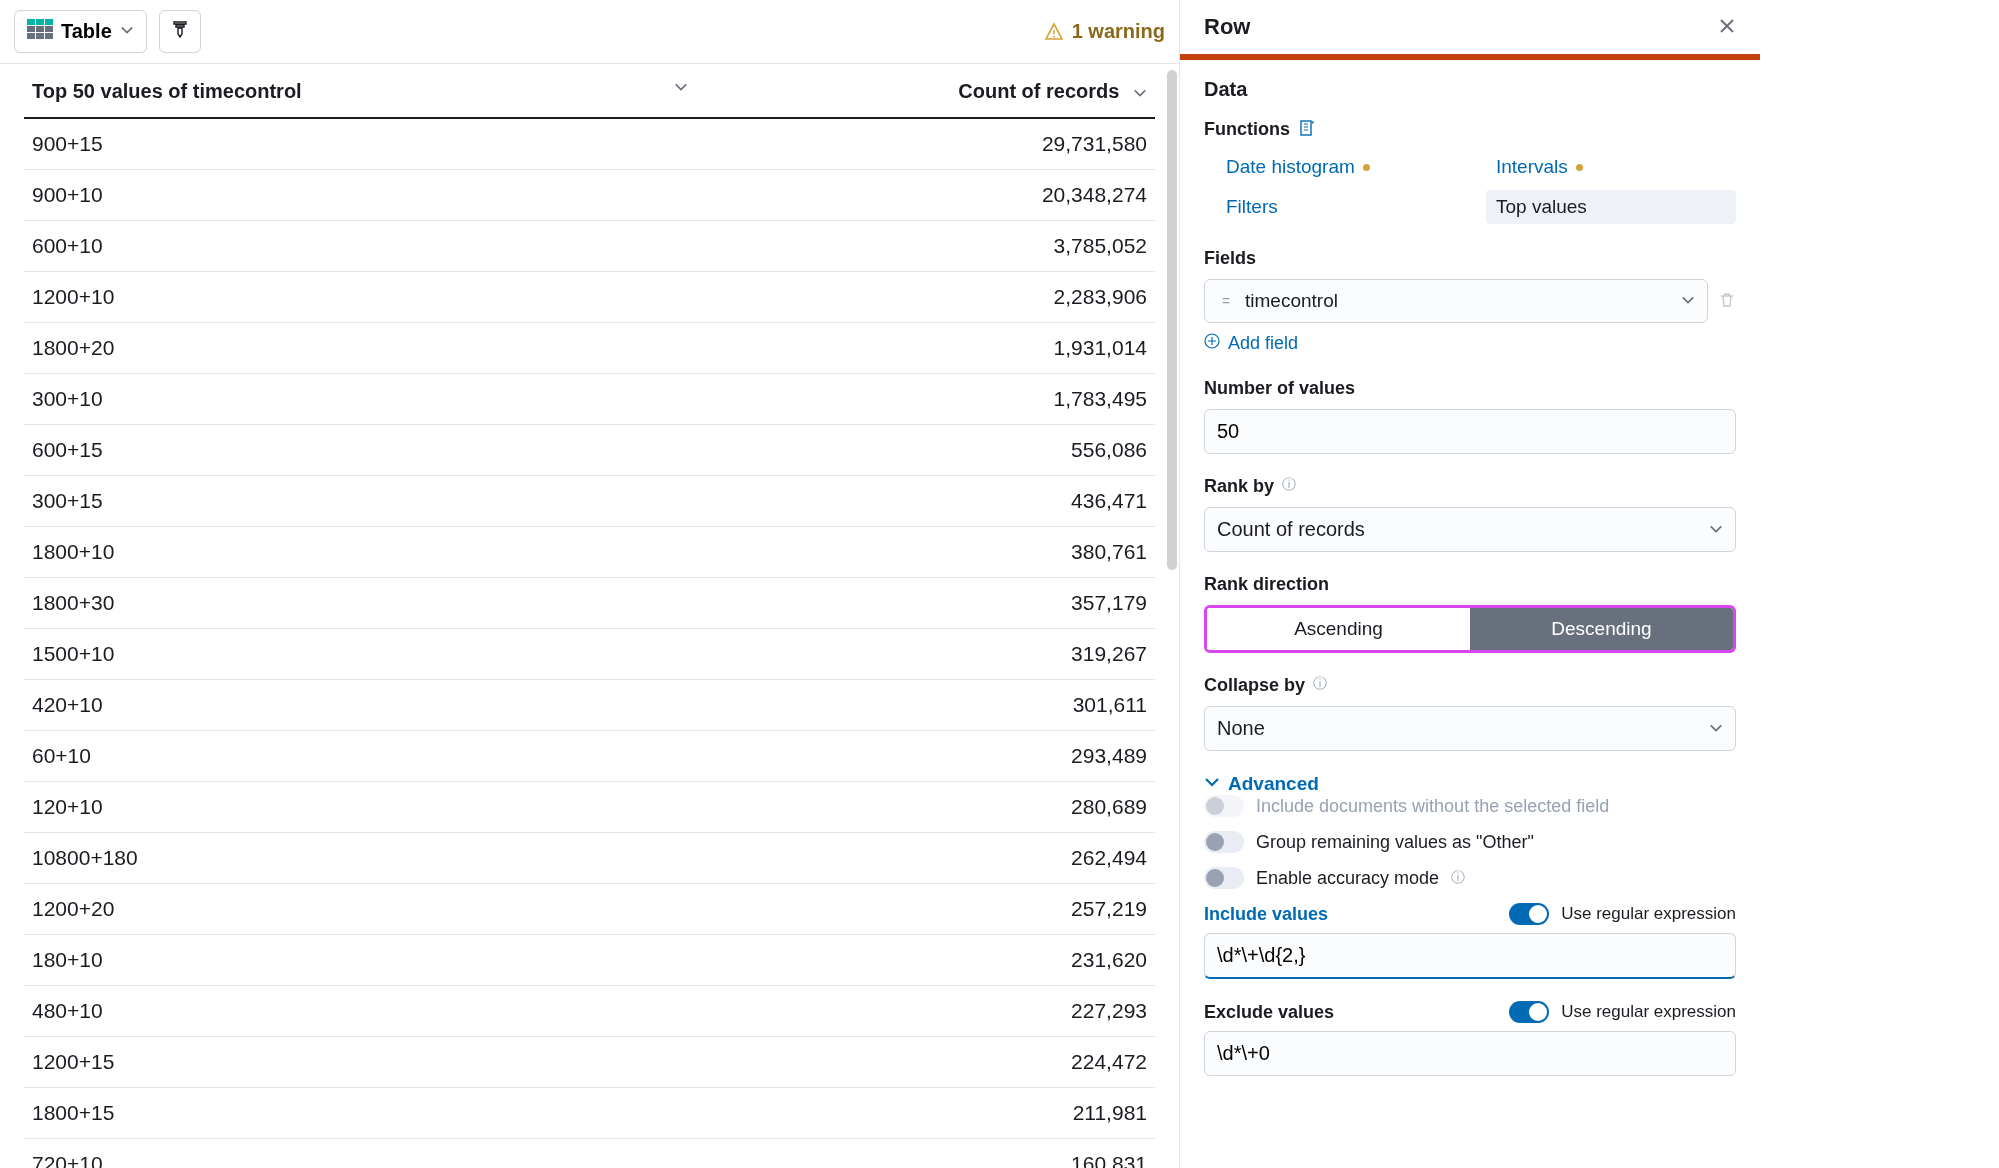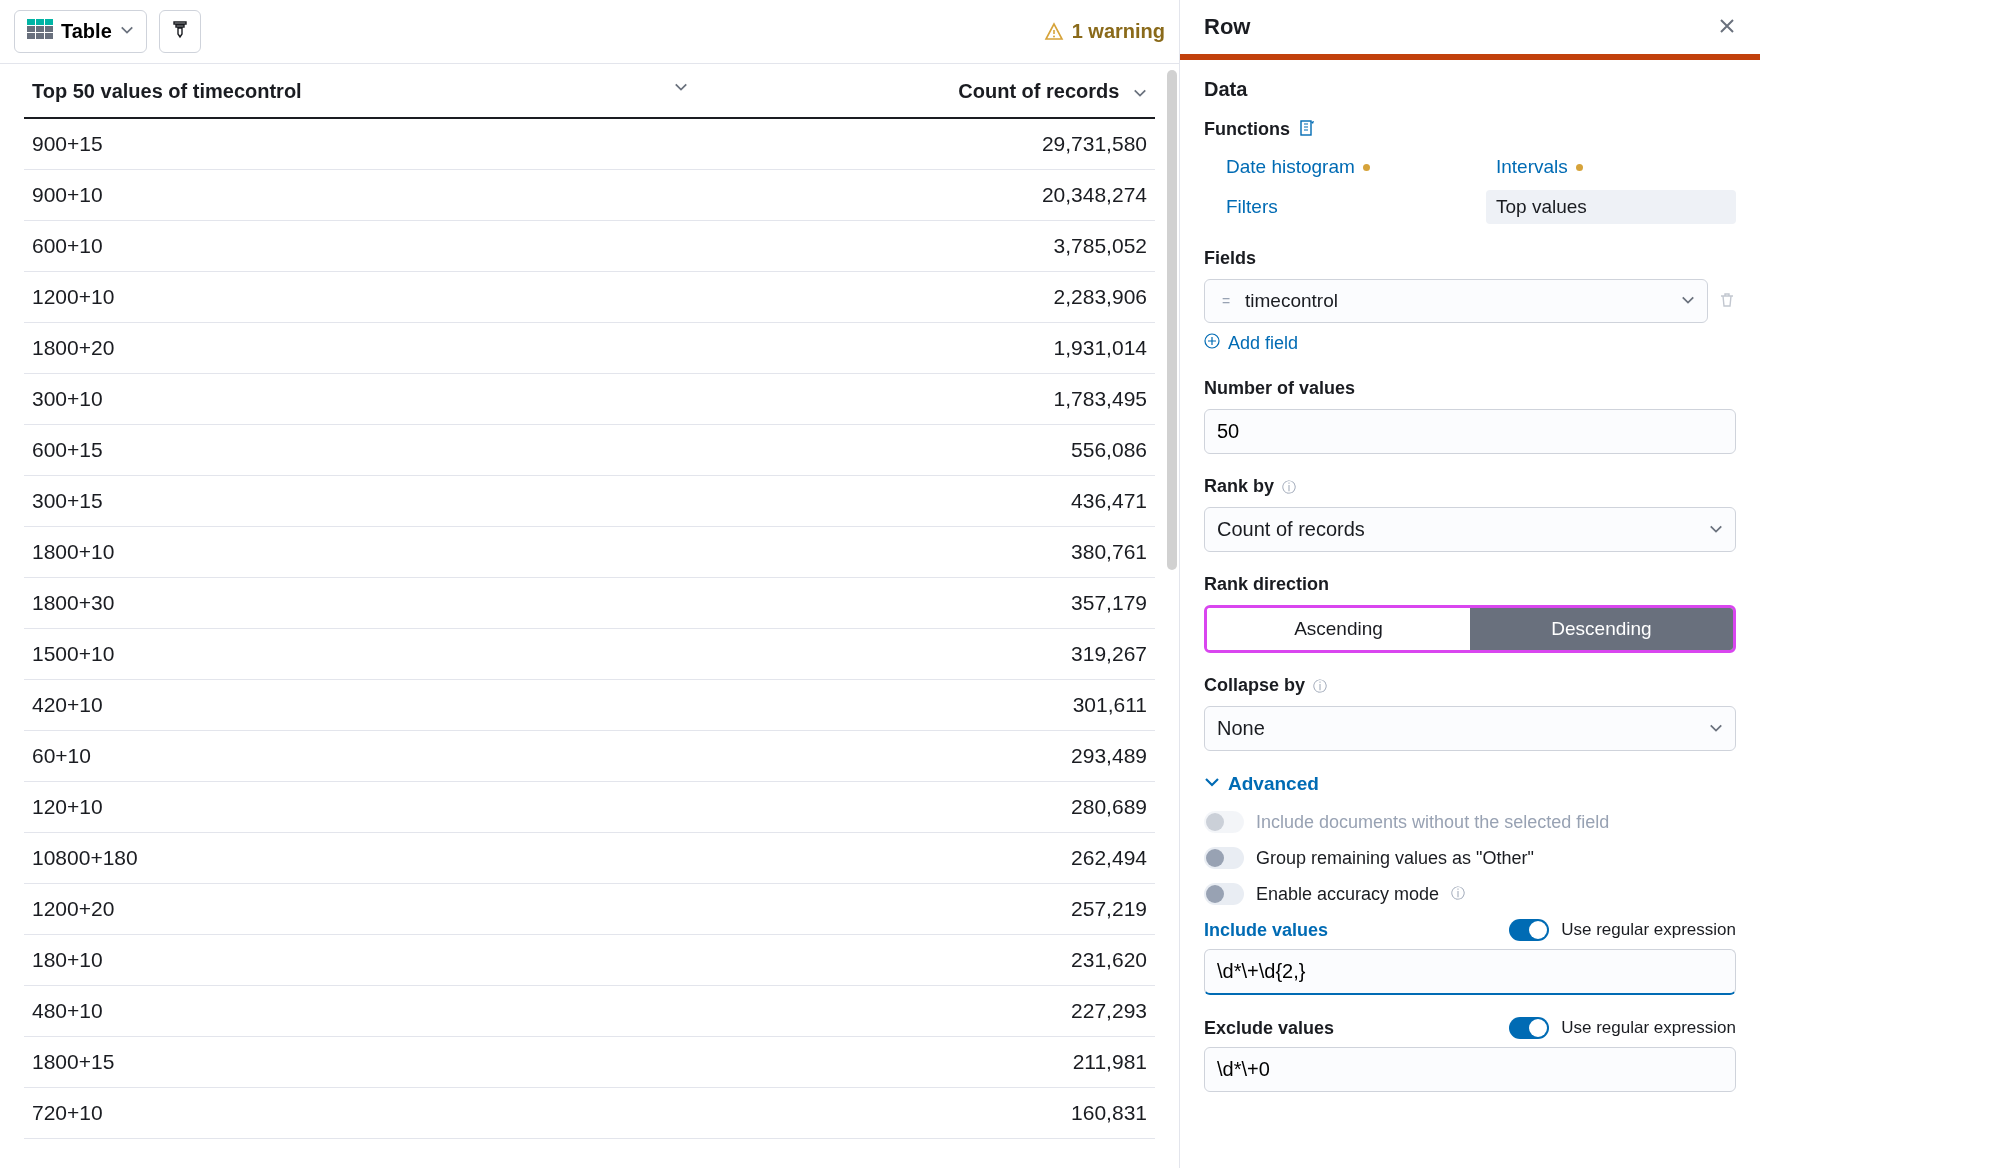--- a/index.html
+++ b/index.html
@@ -21,21 +21,21 @@
   thead th.left .col-chev { float: right; margin-right: 40px; }
   tbody td { font-size: 21px; padding: 13px 8px; border-bottom: 1px solid #e3e5ec; }
   tbody td.right { text-align: right; }
 
   .sidebar { width: 580px; display: flex; flex-direction: column; overflow: auto; }
   .side-header { display: flex; align-items: center; padding: 14px 24px; border-bottom: 6px solid #c2410c; }
   .side-title { font-size: 22px; font-weight: 700; flex: 1; }
   .close { cursor: pointer; color: #6a717d; }
   .side-body { padding: 18px 24px 40px; }
   .section-title { font-size: 20px; font-weight: 700; margin-bottom: 18px; }
-  .label-row { display: flex; align-items: flex-end; gap: 8px; margin-bottom: 10px; }
+  .label-row { display: flex; align-items: flex-start; gap: 8px; margin-bottom: 10px; }
   .func-label { font-size: 18px; font-weight: 700; color: #1a1c21; }
   .func-icon { color: #006bb4; }
   .func-grid { display: grid; grid-template-columns: 1fr 1fr; gap: 6px 20px; padding-left: 12px; margin-bottom: 24px; }
   .func-item { display: flex; align-items: center; gap: 8px; padding: 6px 10px; border-radius: 4px; font-size: 19px; color: #006bb4; cursor: pointer; }
   .func-item.active { background: #eef1f6; color: #1a1c21; font-weight: 400; }
   .dot { width: 7px; height: 7px; border-radius: 50%; background: #d6a33a; display: inline-block; }
   .field-label { font-size: 18px; font-weight: 700; margin-bottom: 10px; }
   .field-row { display: flex; align-items: center; gap: 10px; margin-bottom: 10px; }
   .field-select { flex: 1; display: flex; align-items: center; gap: 10px; border: 1px solid #cfd3db; background: #fbfcfe; border-radius: 6px; padding: 10px 12px; font-size: 19px; cursor: pointer; }
   .field-select .chev { margin-left: auto; color: #6a717d; }
@@ -43,21 +43,21 @@
   .trash { color: #c2c7d0; cursor: pointer; }
   .add-field { display: flex; align-items: center; gap: 8px; color: #006bb4; font-size: 18px; cursor: pointer; margin-bottom: 24px; }
   .input { width: 100%; border: 1px solid #cfd3db; background: #fbfcfe; border-radius: 6px; padding: 10px 12px; font-size: 20px; }
   .select { width: 100%; display: flex; align-items: center; border: 1px solid #cfd3db; background: #fbfcfe; border-radius: 6px; padding: 10px 12px; font-size: 20px; cursor: pointer; }
   .select .chev { margin-left: auto; color: #6a717d; }
   .group { margin-bottom: 22px; }
   .helpq { color: #98a2b3; font-size: 14px; }
   .seg { display: flex; border: 3px solid #d946ef; border-radius: 6px; overflow: hidden; }
   .seg-btn { flex: 1; text-align: center; padding: 10px 0; font-size: 19px; background: #fff; cursor: pointer; }
   .seg-btn.active { background: #69707d; color: #fff; }
-  .adv { display: flex; align-items: center; gap: 8px; color: #006bb4; font-size: 19px; font-weight: 700; cursor: pointer; margin-bottom: 16px; }
+  .adv { display: flex; align-items: center; gap: 8px; color: #006bb4; font-size: 19px; font-weight: 700; cursor: pointer; }
   .adv .chev { transform: rotate(0deg); }
   .toggle-row { display: flex; align-items: center; gap: 12px; font-size: 18px; color: #1a1c21; margin-bottom: 14px; }
   .toggle-row.disabled { color: #98a2b3; }
   .switch { width: 40px; height: 22px; border-radius: 11px; background: #e9edf3; position: relative; cursor: pointer; flex-shrink: 0; }
   .switch::after { content: ""; position: absolute; width: 18px; height: 18px; border-radius: 50%; background: #98a2b3; top: 2px; left: 2px; transition: .15s; }
   .switch.on { background: #006bb4; }
   .switch.on::after { background: #fff; left: 20px; }
   .switch.disabled { opacity: .5; cursor: not-allowed; }
   .val-header { display: flex; align-items: center; gap: 12px; margin-bottom: 8px; }
   .val-title { font-size: 18px; font-weight: 700; flex: 1; }
@@ -201,20 +201,24 @@
             </tr>
             <tr>
               <td>180+10</td>
               <td class="right">231,620</td>
             </tr>
             <tr>
               <td>480+10</td>
               <td class="right">227,293</td>
             </tr>
             <tr>
+              <td>1200+15</td>
+              <td class="right">224,472</td>
+            </tr>
+            <tr>
               <td>1800+15</td>
               <td class="right">211,981</td>
             </tr>
             <tr>
               <td>720+10</td>
               <td class="right">160,831</td>
             </tr>
           </tbody>
       </table>
     </div>

